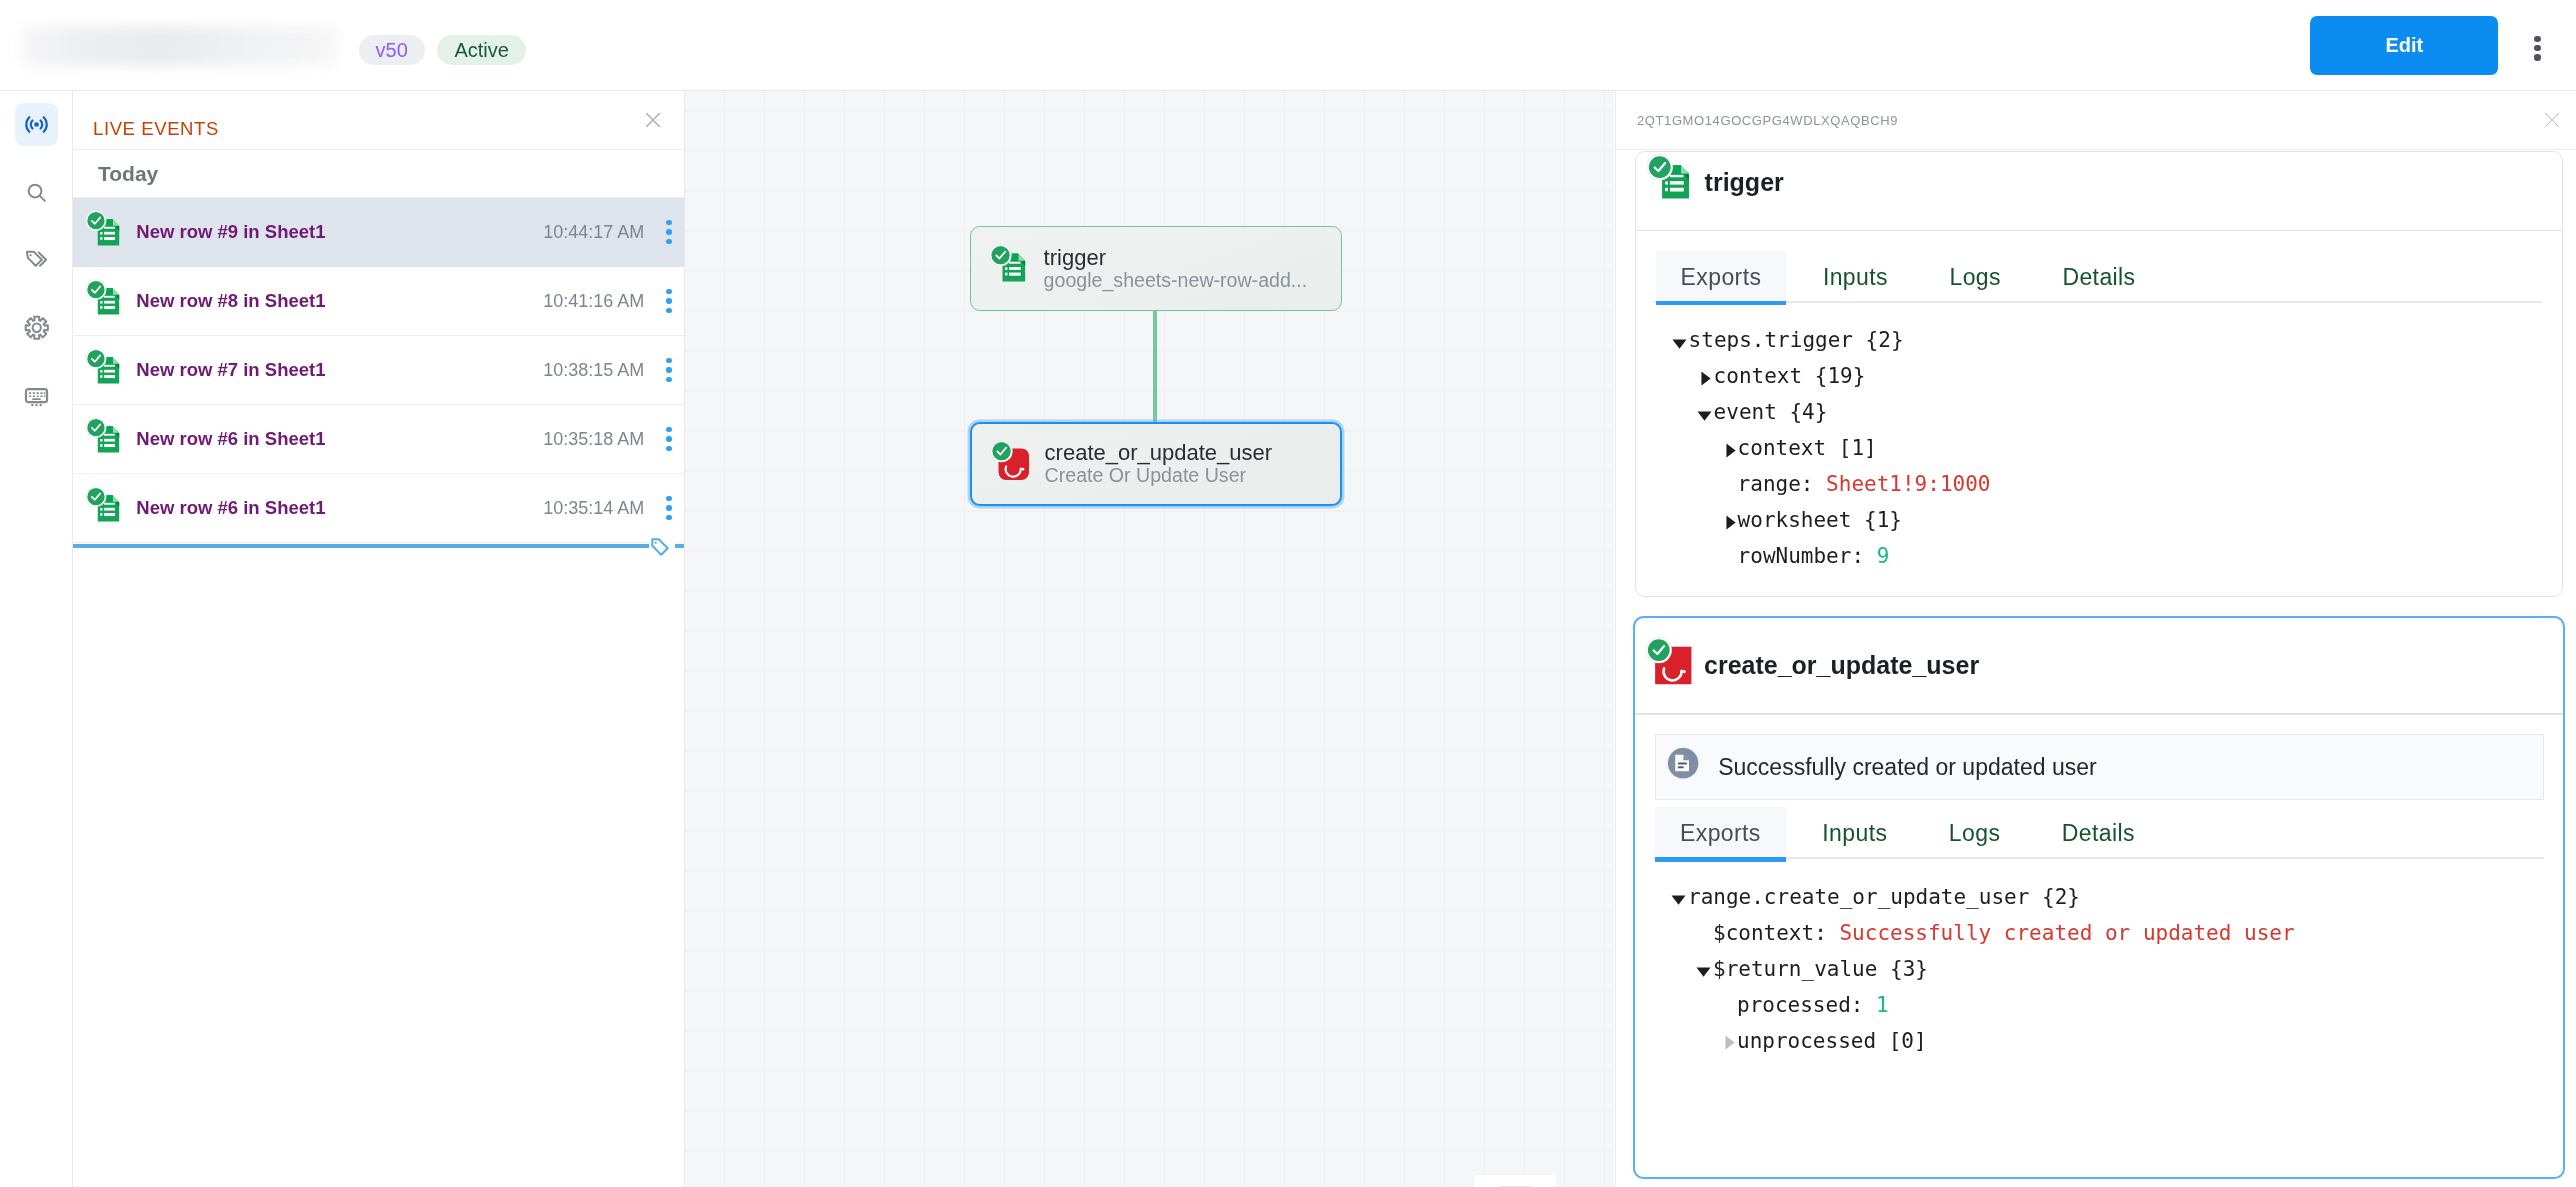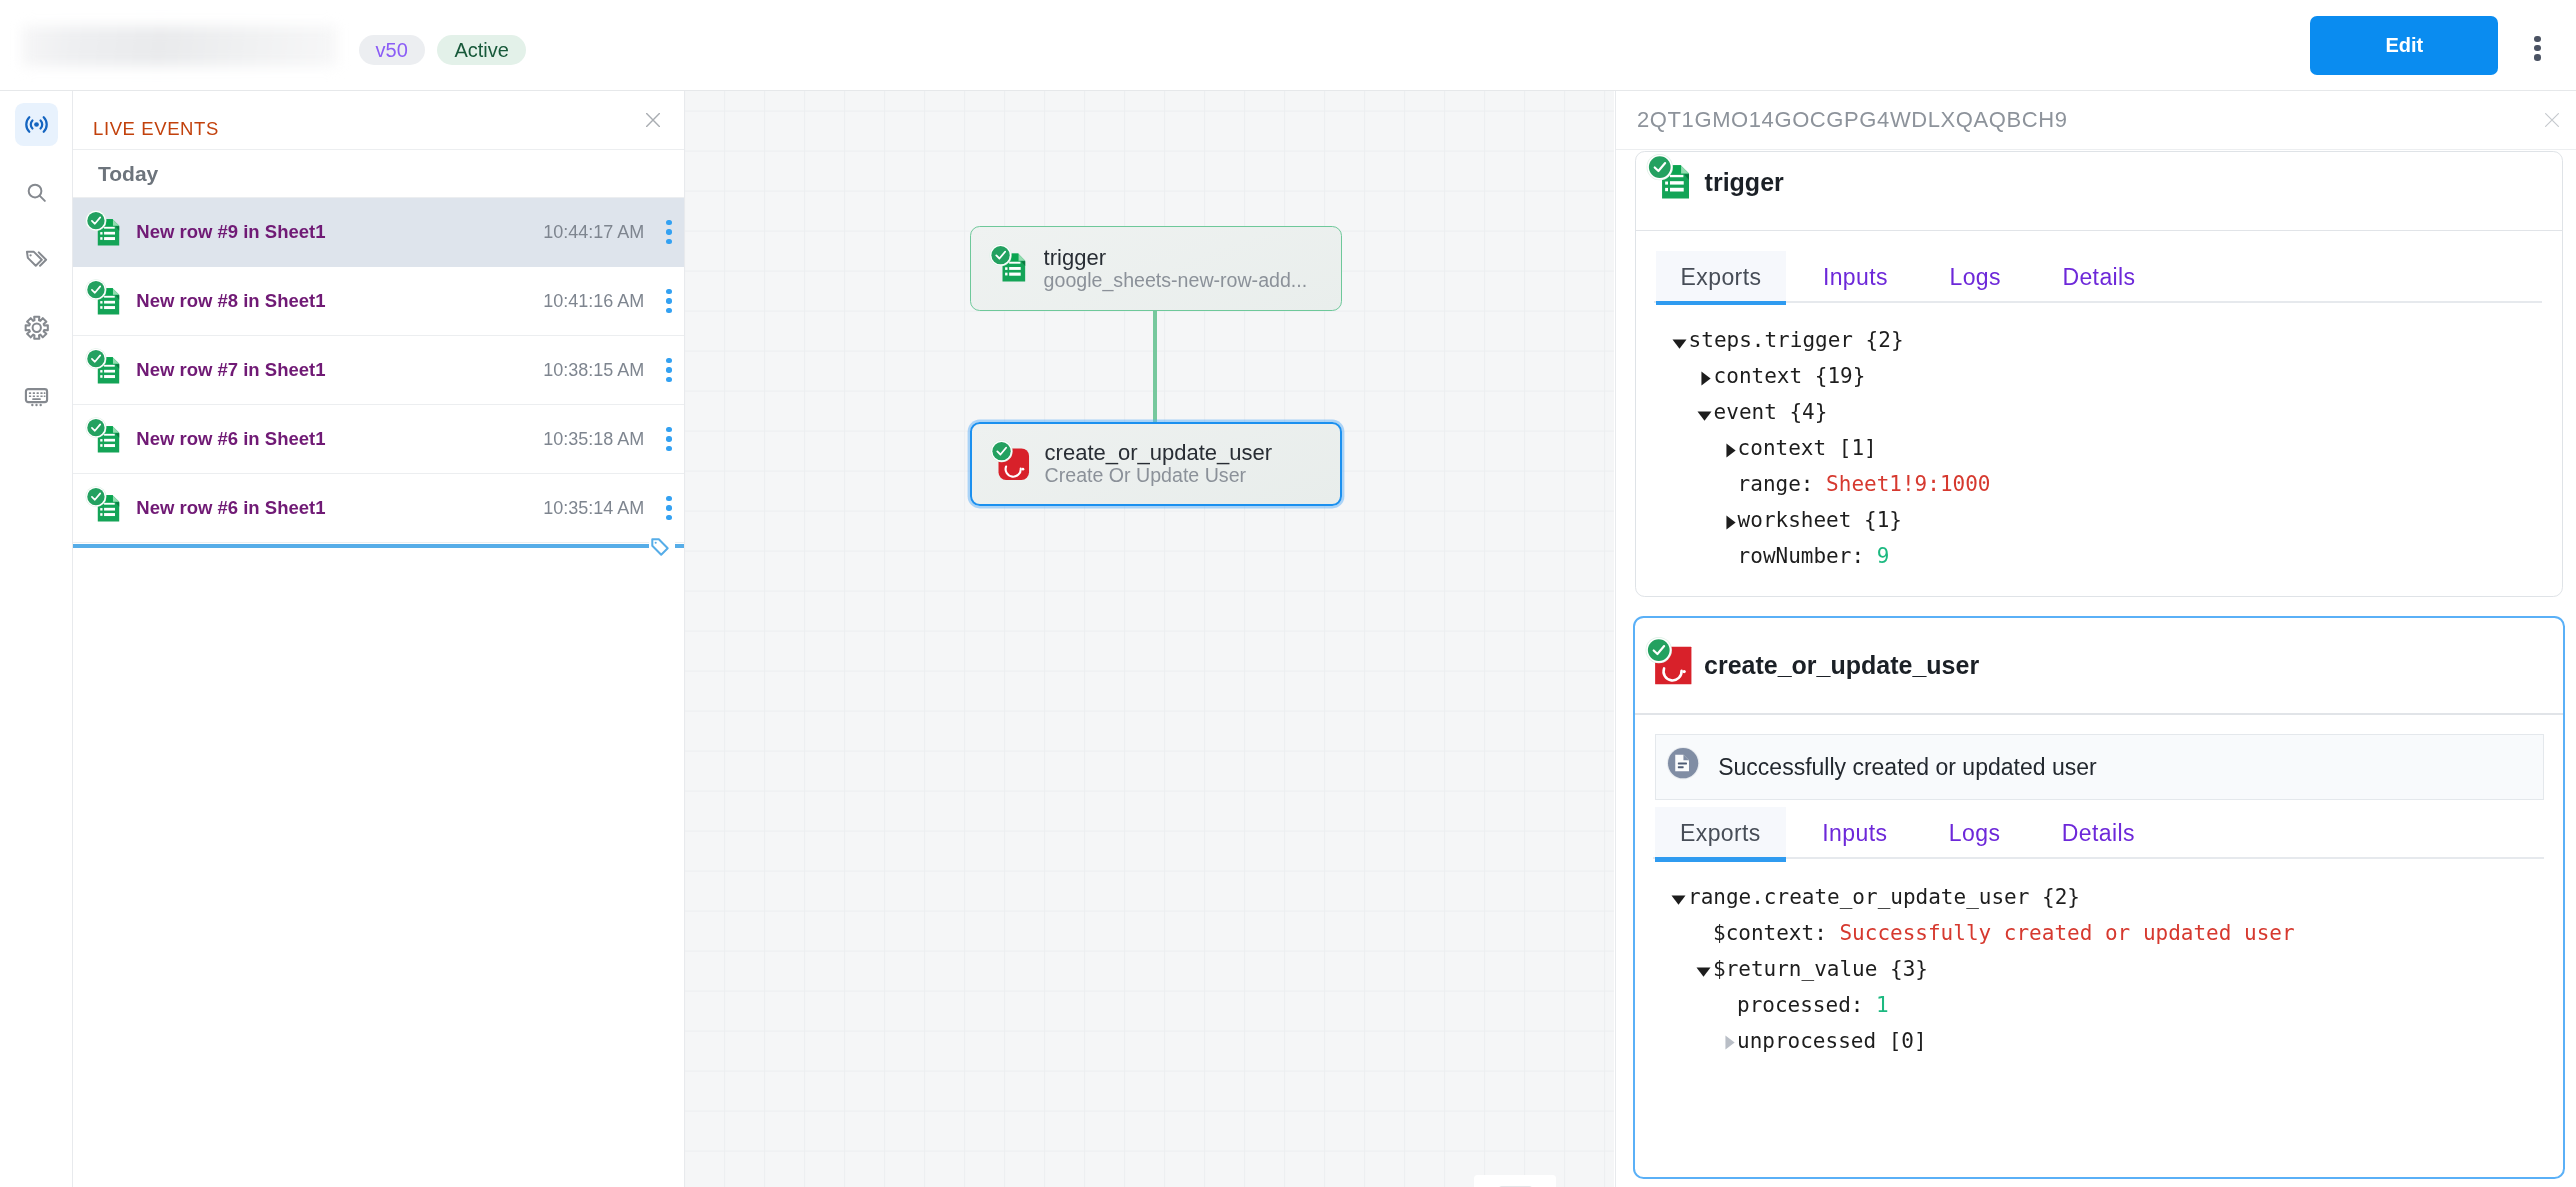--- a/index.html
+++ b/index.html
@@ -50,21 +50,21 @@
   .node-text{margin-left:17.6px;overflow:hidden;line-height:0;}
   .node-title{font-size:22px;font-weight:400;color:#282d34;line-height:23px;display:block;}
   .node-sub{font-size:19.6px;color:#8b9199;line-height:23px;display:block;white-space:nowrap;}
   .edge{position:absolute;left:468px;top:217px;width:3.8px;height:116px;background:#76c89d;}
   .zoom-ctl{position:absolute;left:789px;top:1084px;width:82px;height:53px;background:#fff;border-radius:3.5px;}
   .zoom-ctl .b{position:absolute;left:25px;top:11px;width:33px;height:14px;background:#e4e6e9;border-radius:2.6px;}
 
   
   .inspector{position:absolute;left:1615px;top:91px;width:961px;height:1097px;background:#fff;border-left:0.9px solid #e8eaed;}
   .insp-head{height:59px;display:flex;align-items:center;padding:0 17.5px 0 21px;border-bottom:0.9px solid #eceef0;}
-  .insp-id{font-size:22px;letter-spacing:0.6px;color:#8d939b;}
+  .insp-id{font-size:13px;letter-spacing:0.6px;color:#8d939b;}
   .insp-x{margin-left:auto;width:14px;height:14px;display:flex;align-items:center;justify-content:center;cursor:pointer;}
   .insp-body{position:relative;height:1038px;overflow:hidden;}
 
   .card{position:absolute;background:#fff;border-radius:10.6px;}
   .card1{left:18.6px;top:0.9px;width:928px;height:446px;border:1.5px solid #dfe3e7;border-radius:9.7px;}
   .card2{left:17px;top:466px;width:932px;height:563px;border:2.6px solid #5ab0f7;border-radius:10.6px;}
   .card-head{display:flex;align-items:center;height:78px;padding-left:10px;}
   .card1 .card-title{margin-top:-16.7px;}
   .card2 .card-title{margin-top:-0.9px;}
   .card2 .card-head{height:95px;}
@@ -75,21 +75,21 @@
   .cfg{display:flex;align-items:center;height:64px;padding-left:13.2px;}
   .cfg-btn{width:37px;height:36px;border:1.8px solid #bcc4d0;border-radius:8px;display:flex;align-items:center;justify-content:center;cursor:pointer;flex:0 0 37px;}
   .cfg-label{margin-left:13.2px;font-size:20px;letter-spacing:0.5px;font-weight:700;color:#c2c9d2;}
   .summary{margin:19px 19.3px 0 20px;height:66px;border:1.2px solid #e4e8ec;background:#f8fafc;display:flex;align-items:center;padding-left:10px;}
   .summary-ic{width:42px;height:42px;flex:0 0 42px;display:block;margin-top:-2.8px;margin-left:-1.3px;}
   .summary-tx{margin-left:11.5px;font-size:23px;color:#23282f;}
 
   .tabs{display:flex;height:72px;align-items:flex-end;padding-left:20px;position:relative;}
   .card2 .tabs{height:59px;}
   .tabs:after{content:"";position:absolute;left:18.3px;right:19.4px;bottom:0;height:2.3px;background:#e6e9ed;}
-  .tab{padding:0 25px;height:52px;display:flex;align-items:center;font-size:23px;letter-spacing:0.4px;color:#6d28d9;cursor:pointer;position:relative;}
+  .tab{padding:0 25px;height:52px;display:flex;align-items:center;font-size:23px;letter-spacing:0.4px;color:#14532d;cursor:pointer;position:relative;}
   .tab.active{color:#474d57;background:#f6f8fc;}
   .tab+.tab{margin-left:11.5px;}
   .tab.active:after{content:"";position:absolute;left:0;right:0;bottom:-2.3px;height:4.8px;background:#2f9bf0;z-index:2;}
 
   .tree{-webkit-font-smoothing:antialiased;font-family:"DejaVu Sans Mono",monospace;font-size:21px;line-height:36px;color:#1d1d1d;padding-left:34px;padding-top:19.4px;}
   .tline{white-space:pre;height:36px;}
   .str{color:#d6392f;}
   .num{color:#1cb980;}
 </style>
 </head>

